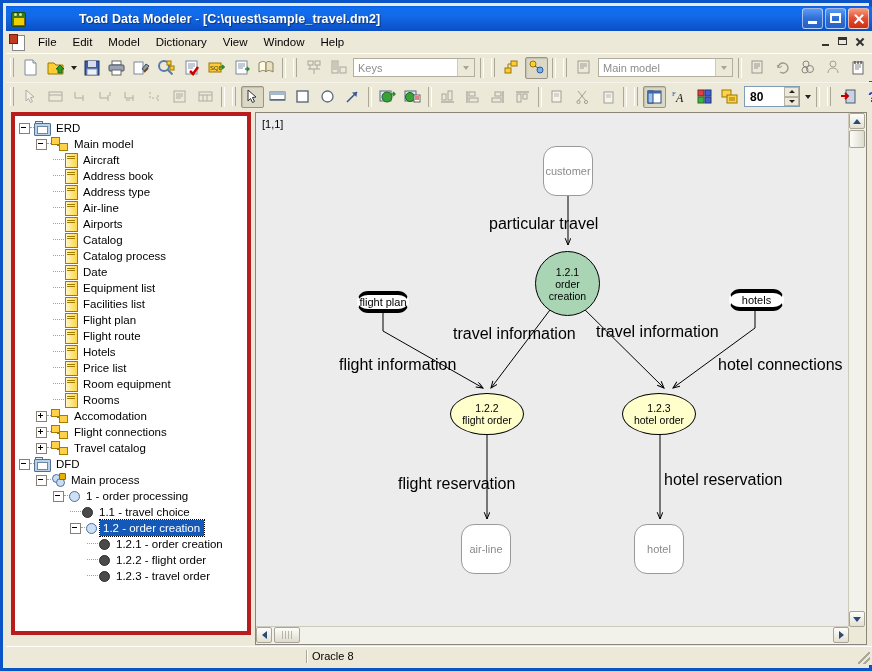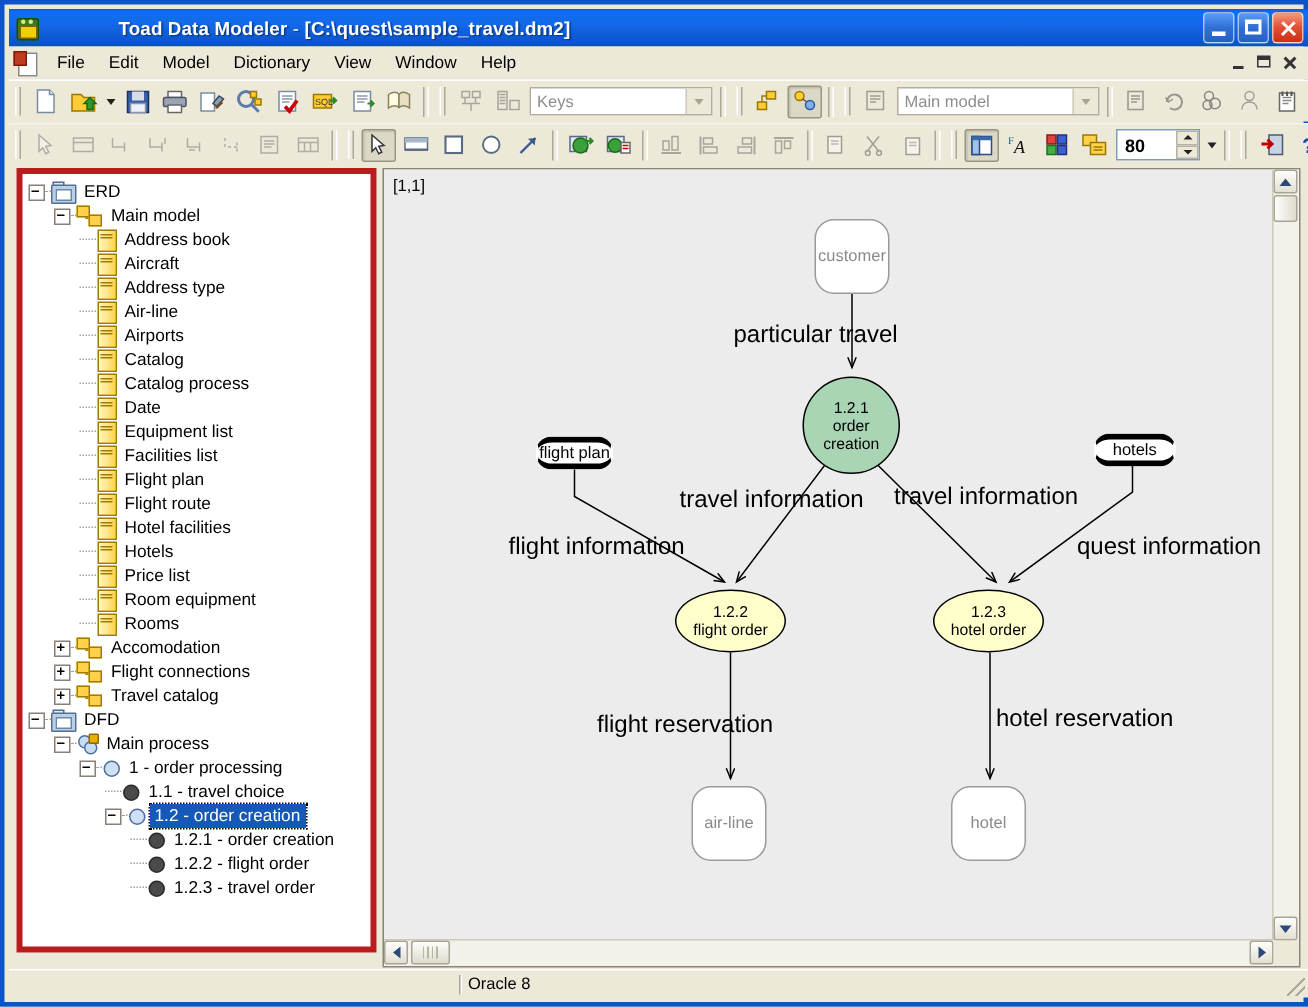--- a/index.html
+++ b/index.html
@@ -615,40 +615,40 @@
             <span class="lbl">Main model</span>
           </div>
           <div class="trow">
             <span class="sp" style="width:38px"></span>
             <span class="dots" style="width:11px"></span>
             <span class="ic ic-table">
               <span class="bd"></span>
               <span class="h1"></span>
               <span class="h2"></span>
             </span>
+            <span class="lbl">Aircraft</span>
+          </div>
+          <div class="trow">
+            <span class="sp" style="width:38px"></span>
+            <span class="dots" style="width:11px"></span>
+            <span class="ic ic-table">
+              <span class="bd"></span>
+              <span class="h1"></span>
+              <span class="h2"></span>
+            </span>
             <span class="lbl">Address book</span>
           </div>
           <div class="trow">
             <span class="sp" style="width:38px"></span>
             <span class="dots" style="width:11px"></span>
             <span class="ic ic-table">
               <span class="bd"></span>
               <span class="h1"></span>
               <span class="h2"></span>
             </span>
-            <span class="lbl">Aircraft</span>
-          </div>
-          <div class="trow">
-            <span class="sp" style="width:38px"></span>
-            <span class="dots" style="width:11px"></span>
-            <span class="ic ic-table">
-              <span class="bd"></span>
-              <span class="h1"></span>
-              <span class="h2"></span>
-            </span>
             <span class="lbl">Address type</span>
           </div>
           <div class="trow">
             <span class="sp" style="width:38px"></span>
             <span class="dots" style="width:11px"></span>
             <span class="ic ic-table">
               <span class="bd"></span>
               <span class="h1"></span>
               <span class="h2"></span>
             </span>
@@ -726,30 +726,20 @@
           </div>
           <div class="trow">
             <span class="sp" style="width:38px"></span>
             <span class="dots" style="width:11px"></span>
             <span class="ic ic-table">
               <span class="bd"></span>
               <span class="h1"></span>
               <span class="h2"></span>
             </span>
             <span class="lbl">Flight route</span>
-          </div>
-          <div class="trow">
-            <span class="sp" style="width:38px"></span>
-            <span class="dots" style="width:11px"></span>
-            <span class="ic ic-table">
-              <span class="bd"></span>
-              <span class="h1"></span>
-              <span class="h2"></span>
-            </span>
-            <span class="lbl">Hotel facilities</span>
           </div>
           <div class="trow">
             <span class="sp" style="width:38px"></span>
             <span class="dots" style="width:11px"></span>
             <span class="ic ic-table">
               <span class="bd"></span>
               <span class="h1"></span>
               <span class="h2"></span>
             </span>
             <span class="lbl">Hotels</span>
@@ -947,21 +937,21 @@
         </div>
 
         <div class="node ext" style="left:378px;top:411px;width:50px;height:50px;">
           <span>hotel</span>
         </div>
 
         <div class="flowlbl" style="left:233px;top:102px;">particular travel</div>
         <div class="flowlbl" style="left:197px;top:212px;">travel information</div>
         <div class="flowlbl" style="left:340px;top:210px;">travel information</div>
         <div class="flowlbl" style="left:83px;top:243px;">flight information</div>
-        <div class="flowlbl" style="left:462px;top:243px;">quest information</div>
+        <div class="flowlbl" style="left:462px;top:243px;">hotel connections</div>
         <div class="flowlbl" style="left:142px;top:362px;">flight reservation</div>
         <div class="flowlbl" style="left:408px;top:358px;">hotel reservation</div>
       </div>
 
       <div class="vscroll">
         <div class="sbtn sb-up"></div>
         <div class="thumb-v"></div>
         <div class="sbtn sb-dn"></div>
       </div>
       <div class="hscroll">

